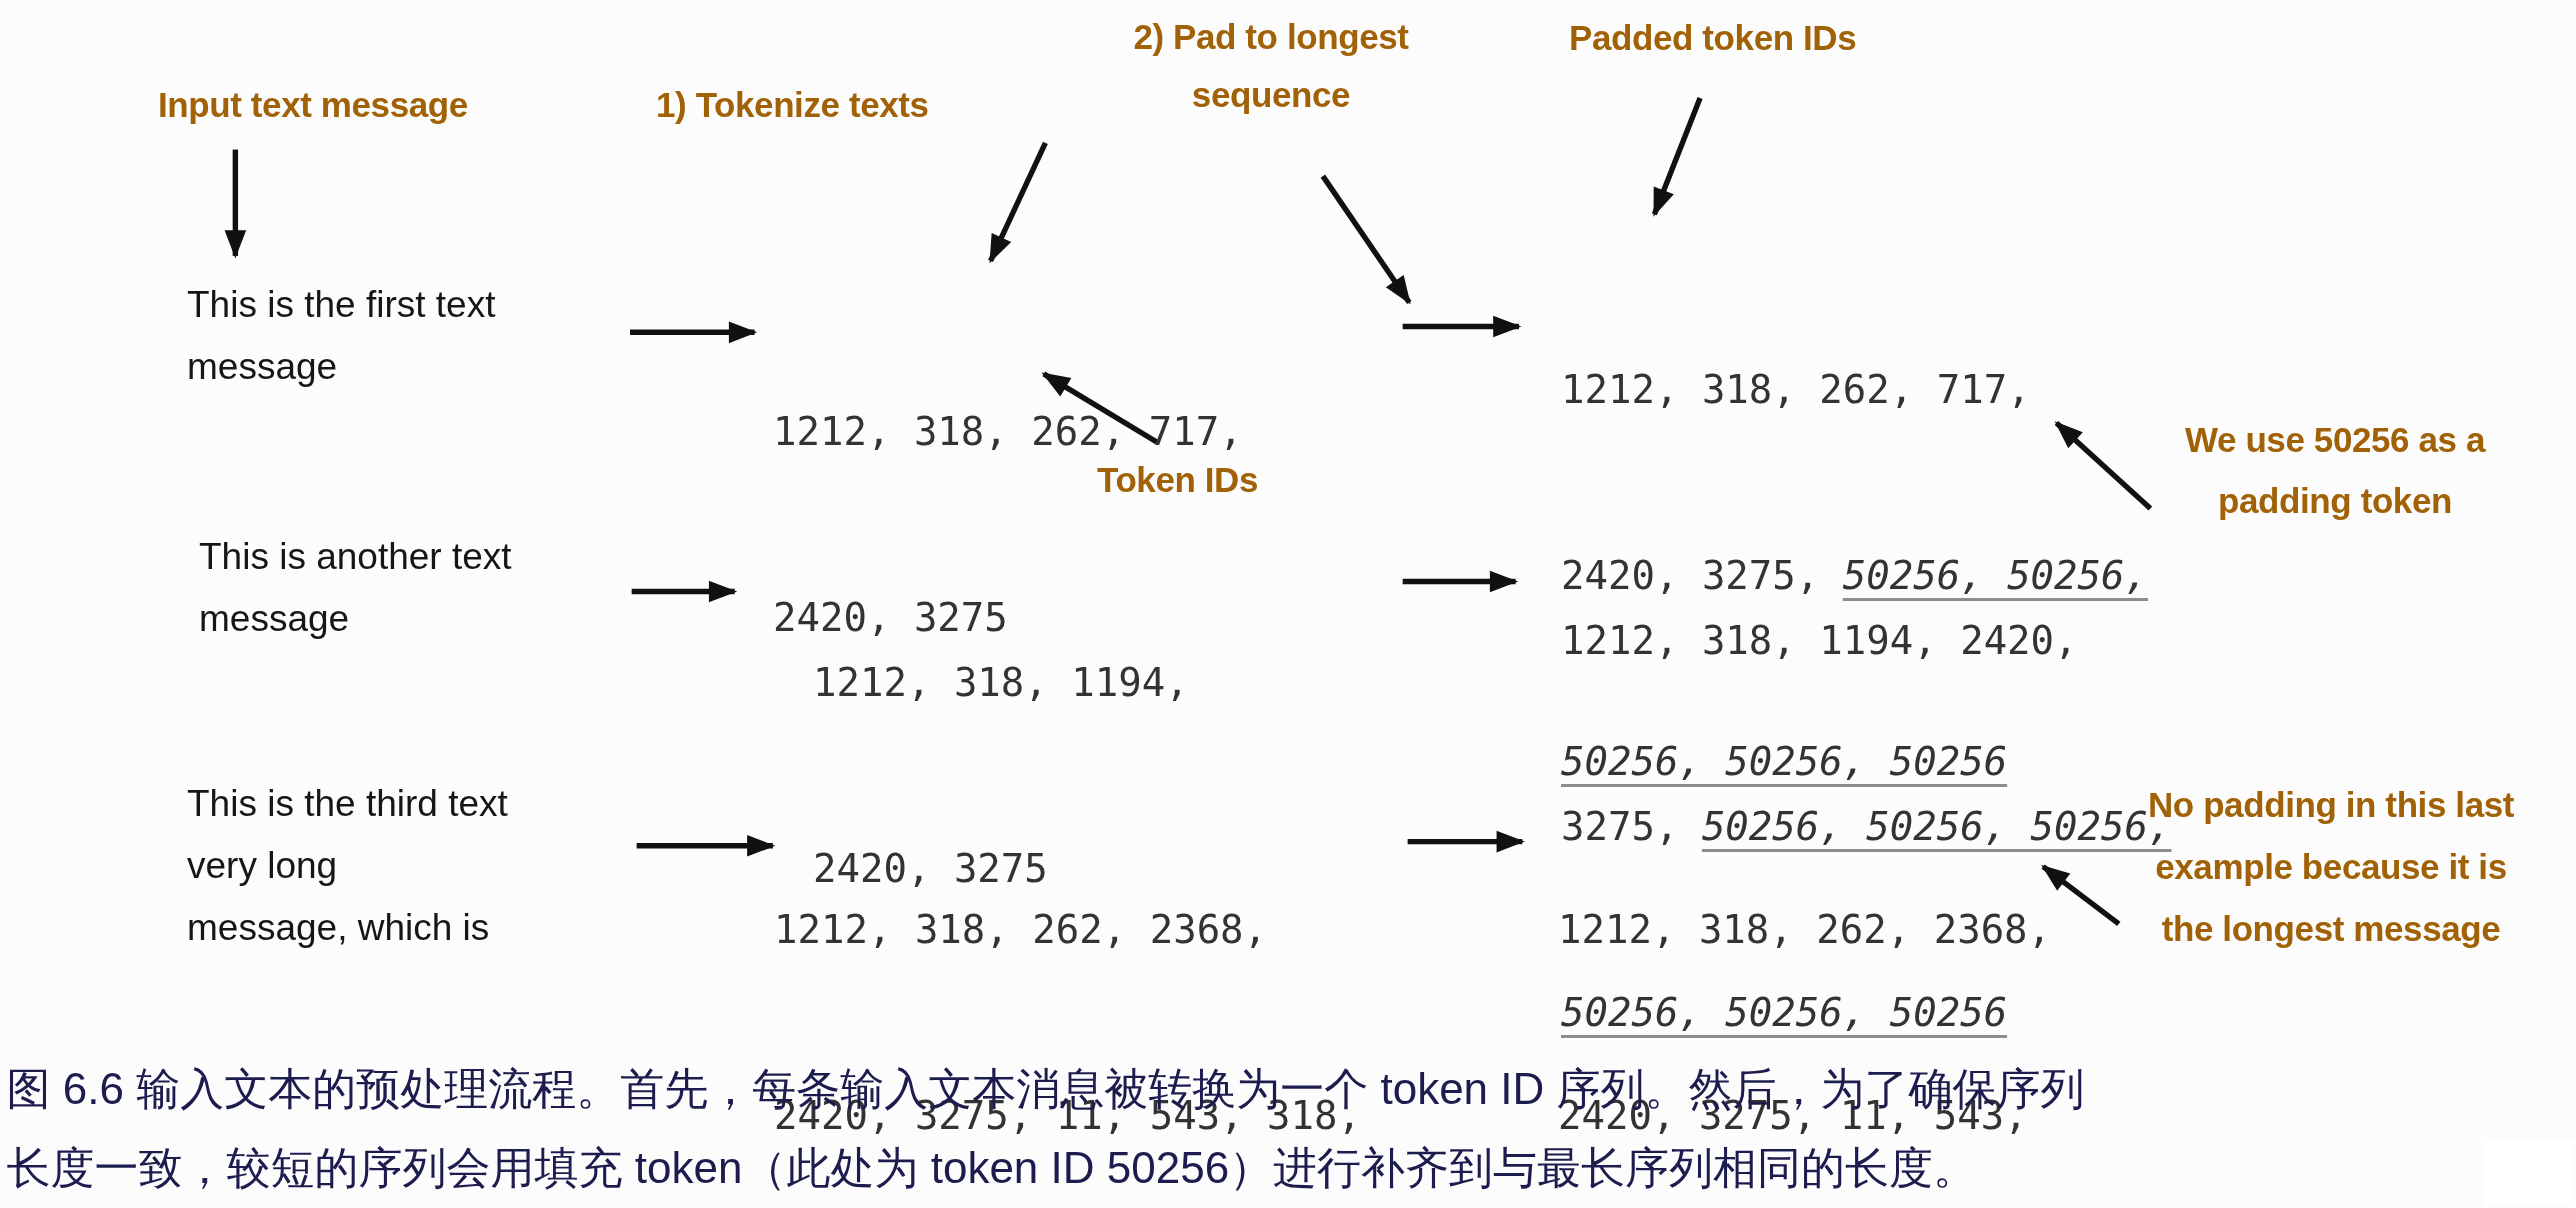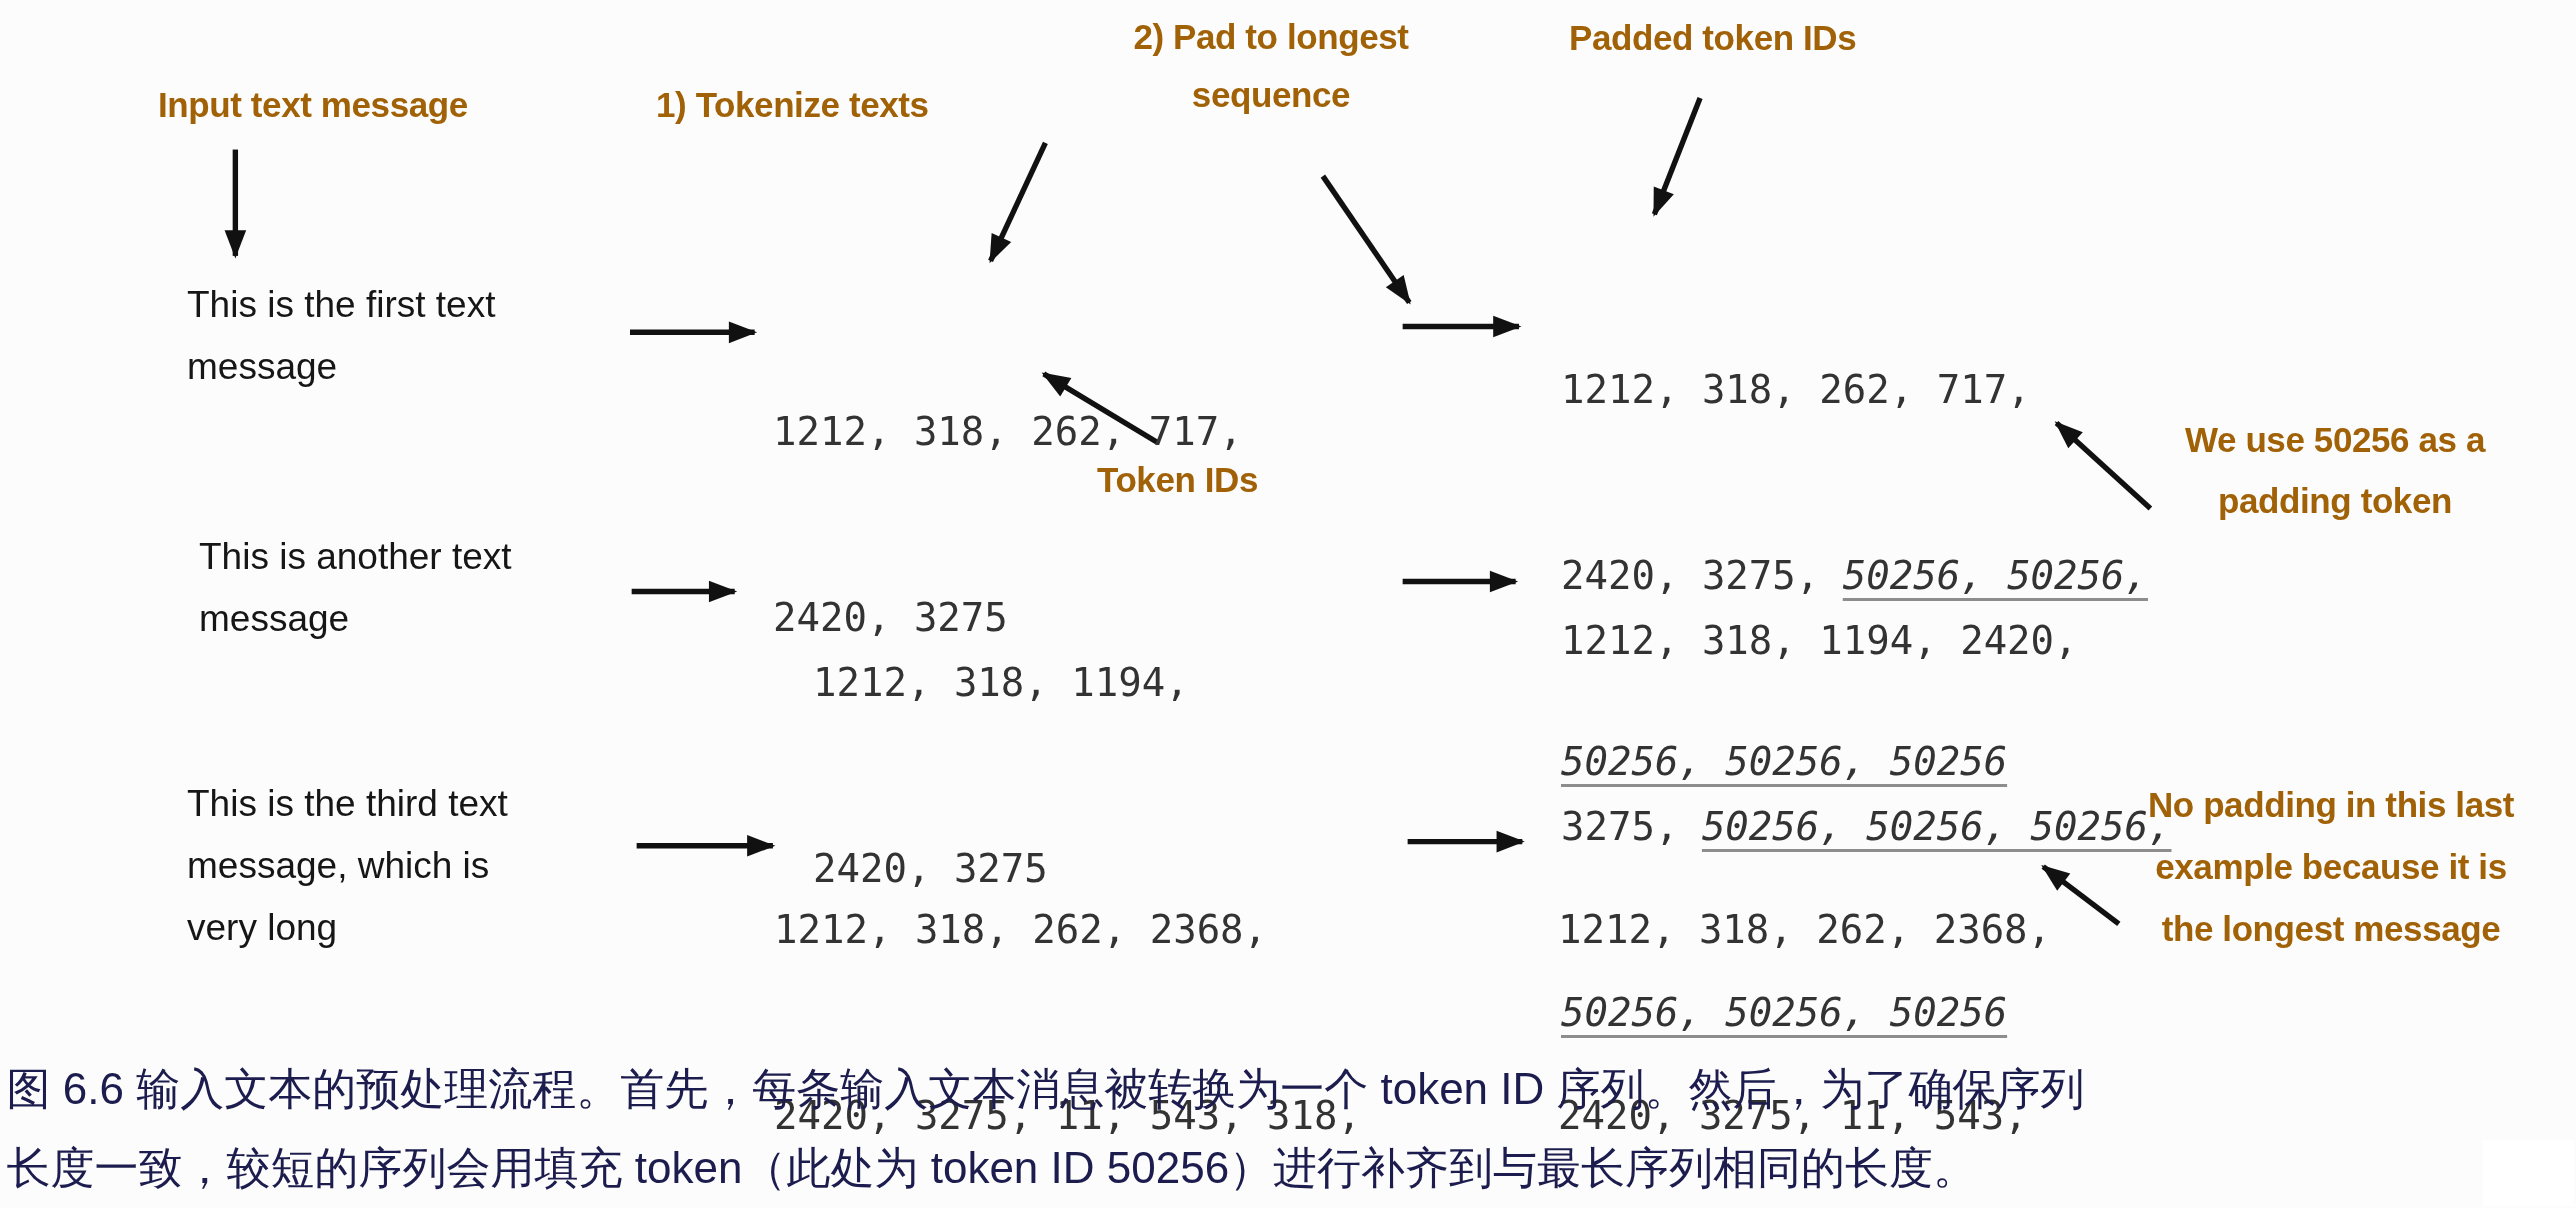--- a/index.html
+++ b/index.html
@@ -121,22 +121,22 @@
     <div>2420, 3275</div>
   </div>
   <div class="abs mono" style="left:1561px;top:486px;">
     <div><span>1212, 318, 1194, 2420,</span></div>
     <div><span>3275, </span><span class="u">50256, 50256, 50256,</span></div>
     <div><span class="u">50256, 50256, 50256</span></div>
   </div>
 
   <div class="abs msg" style="left:187px;top:773px;">
     <div>This is the third text</div>
+    <div>very long</div>
     <div>message, which is</div>
-    <div>very long</div>
   </div>
   <div class="abs mono" style="left:774px;top:775px;">
     <div>1212, 318, 262, 2368,</div>
     <div>2420, 3275, 11, 543, 318,</div>
     
   </div>
   <div class="abs mono" style="left:1558px;top:775px;">
     <div><span>1212, 318, 262, 2368,</span></div>
     <div><span>2420, 3275, 11, 543,</span></div>
     

